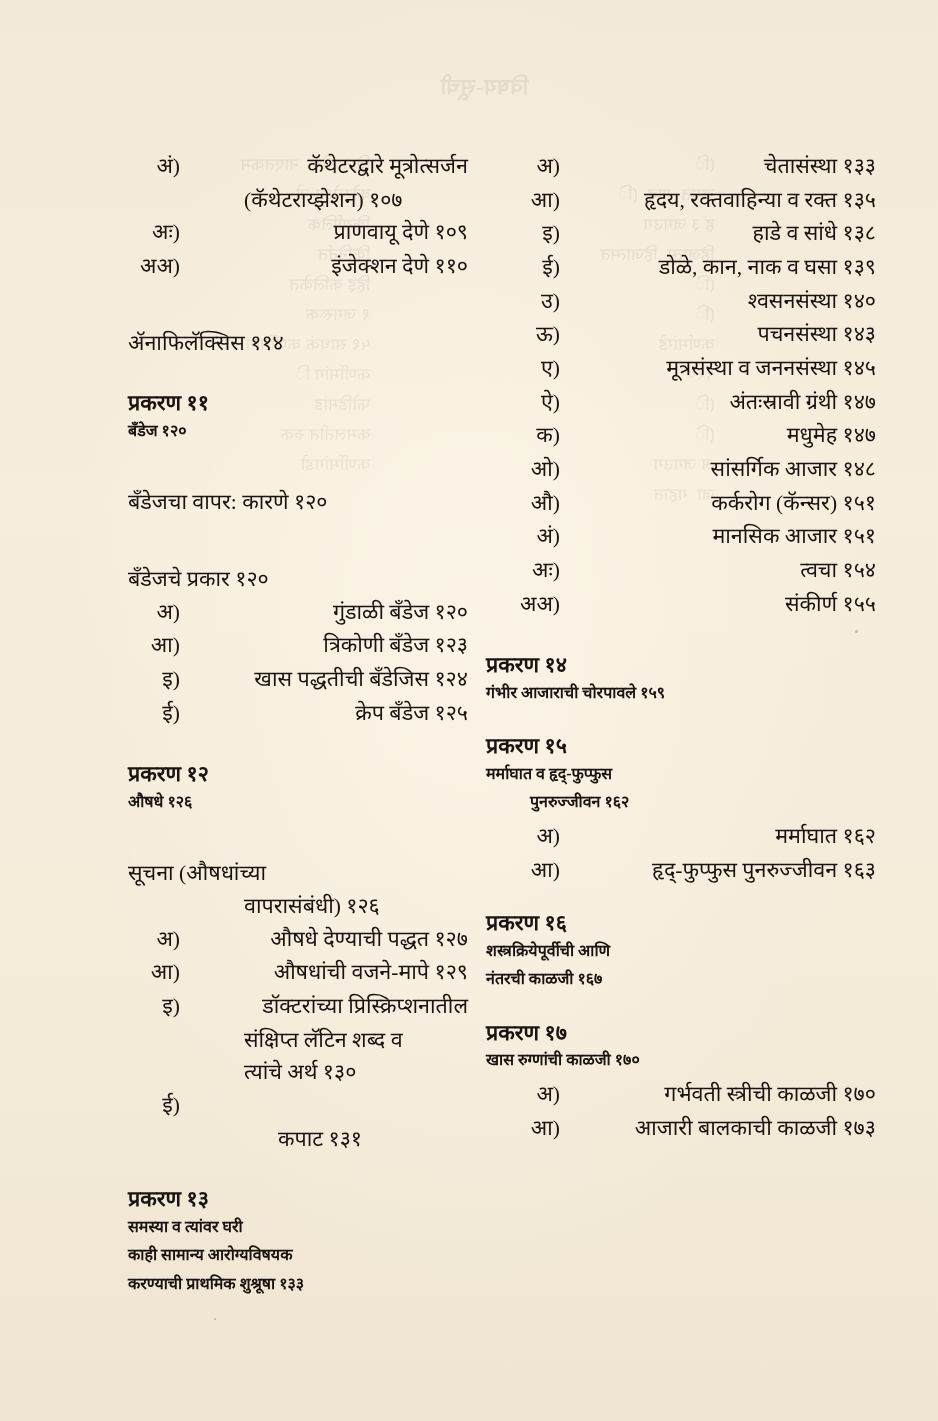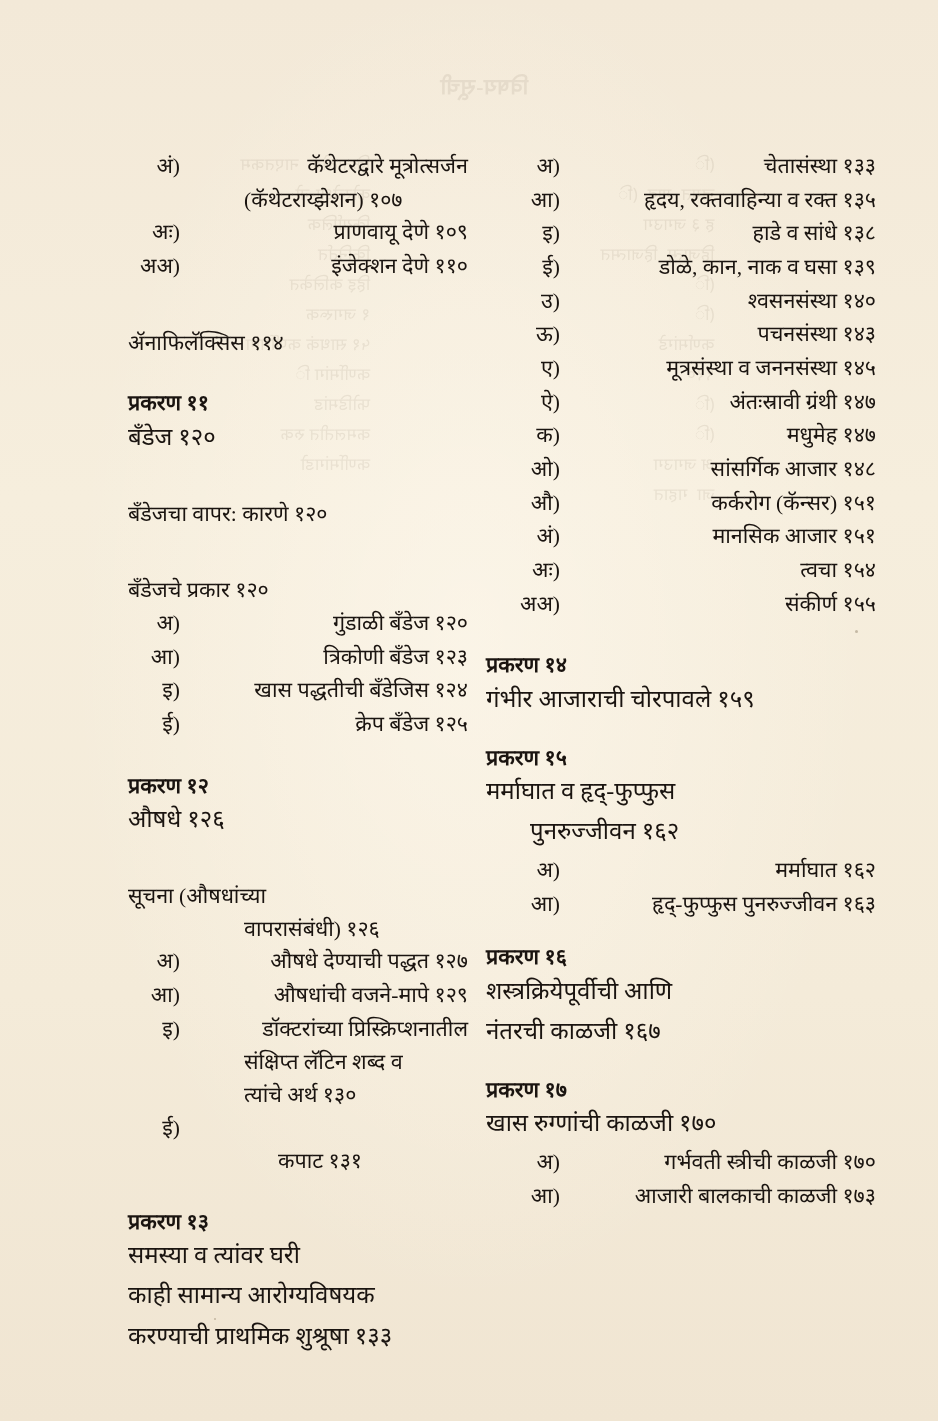--- a/index.html
+++ b/index.html
@@ -95,22 +95,22 @@
   .cont.deep { padding-left: 116px; }
   .cont.deeper { padding-left: 150px; }
 
   .chapter-label {
     font-size: 21.5px;
     font-weight: bold;
     line-height: 1.5;
     margin-top: 12px;
   }
   .chapter-title {
-    font-size: 24px;
-    font-weight: normal;
+    font-size: 16px;
+    font-weight: bold;
     line-height: 1.42;
     margin-bottom: 6px;
   }
   .chapter-title.ind {
     padding-left: 44px;
   }
   .plain {
     font-size: 21.5px;
     line-height: 1.52;
     margin-top: 44px;

